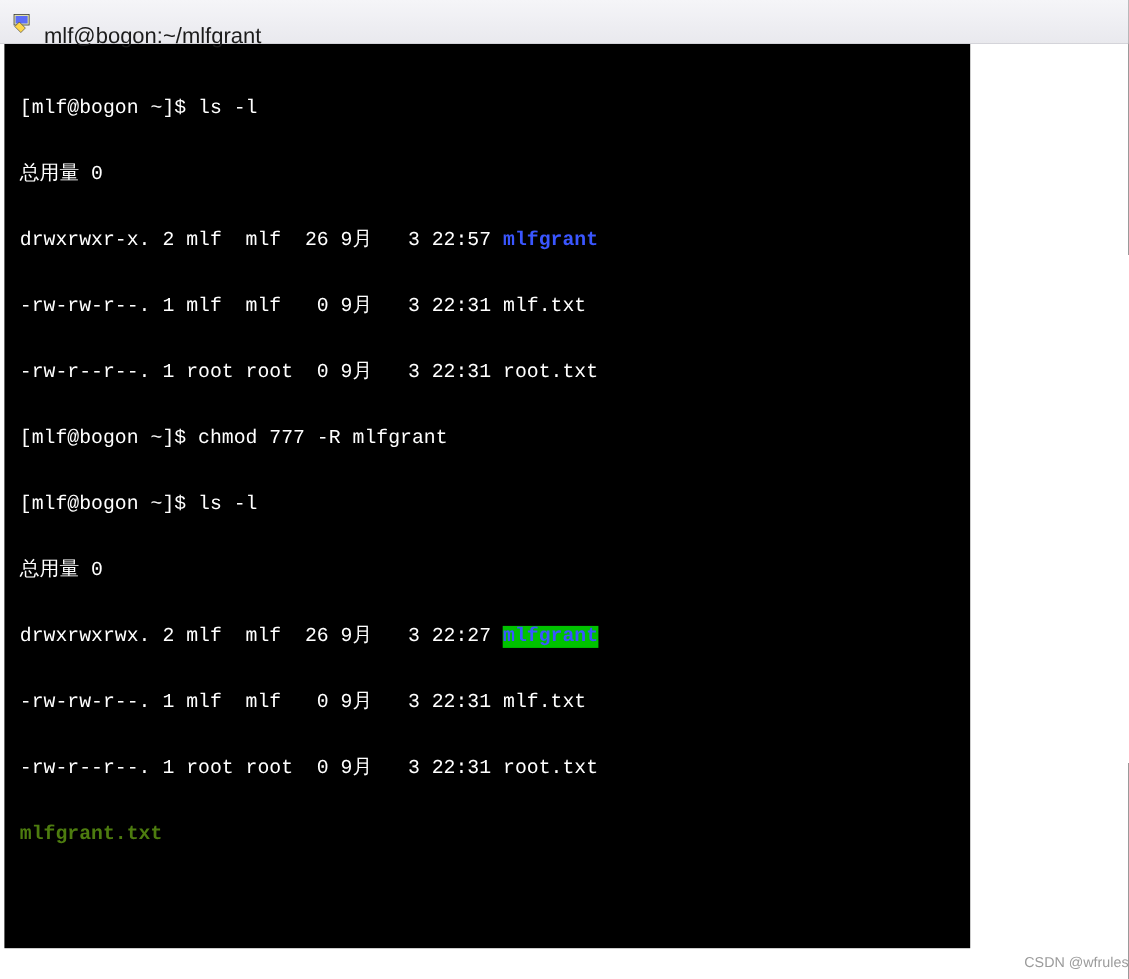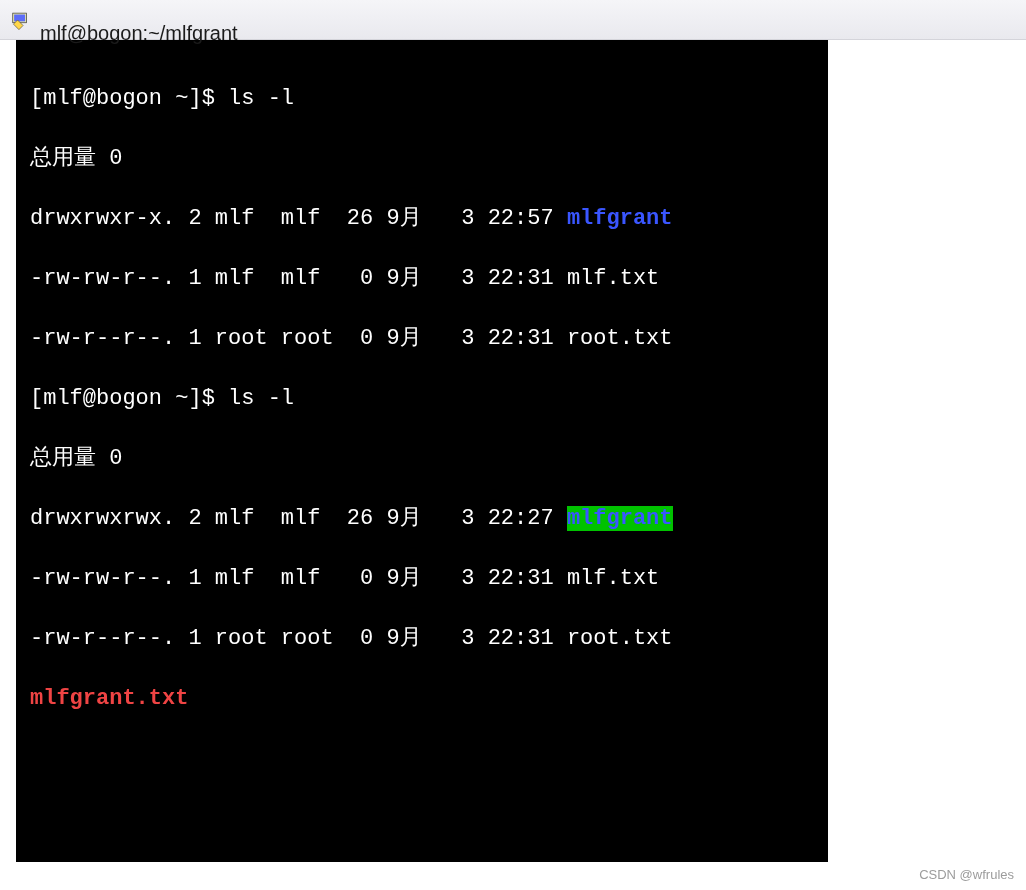--- a/index.html
+++ b/index.html
@@ -26,36 +26,36 @@
     display: inline-block;
   }
   .titlebar .title {
     font-family: "Segoe UI", "Microsoft YaHei", sans-serif;
     font-size: 20px;
     color: #1b1b1b;
     margin-top: 27px;
   }
   .terminal {
     background: #000000;
-    width: 812px;
+    width: 878px;
     height: 822px;
-    margin-left: 16px;
+    margin-left: 4px;
     padding: 14px 14px;
-    font-size: 22px;
+    font-size: 18px;
     line-height: 30px;
     color: #ffffff;
     white-space: pre;
   }
   .line { display: block; }
   .dir { color: #3a56ff; font-weight: bold; }
   .hl  { background: #00c200; color: #3a56ff; font-weight: bold; }
-  .grn { color: #ef4444; font-weight: bold; font-family: Liberation Mono, monospace; }
+  .grn { color: #4d7c0f; font-weight: bold; font-family: Liberation Mono, monospace; }
   .watermark {
     position: absolute;
-    right: 12px;
+    right: 0;
     bottom: 8px;
     font-family: Arial, sans-serif;
     font-size: 13px;
     color: #9c9c9c;
   }
 </style>
 </head>
 <body>
 
 <div class="titlebar">
@@ -68,20 +68,21 @@
   </span>
   <span class="title">mlf@bogon:~/mlfgrant</span>
 </div>
 
 <div class="terminal">
 <span class="line"><span>[mlf@bogon ~]$ </span><span>ls -l</span></span>
 <span class="line">总用量 0</span>
 <span class="line"><span>drwxrwxr-x. 2 mlf  mlf  26 9月   3 22:57 </span><span class="dir">mlfgrant</span></span>
 <span class="line">-rw-rw-r--. 1 mlf  mlf   0 9月   3 22:31 mlf.txt</span>
 <span class="line">-rw-r--r--. 1 root root  0 9月   3 22:31 root.txt</span>
+<span class="line"><span>[mlf@bogon ~]$ </span><span>chmod 777 -R mlfgrant</span></span>
 <span class="line"><span>[mlf@bogon ~]$ </span><span>ls -l</span></span>
 <span class="line">总用量 0</span>
 <span class="line"><span>drwxrwxrwx. 2 mlf  mlf  26 9月   3 22:27 </span><span class="hl">mlfgrant</span></span>
 <span class="line">-rw-rw-r--. 1 mlf  mlf   0 9月   3 22:31 mlf.txt</span>
 <span class="line">-rw-r--r--. 1 root root  0 9月   3 22:31 root.txt</span>
 <span class="line"><span class="grn">mlfgrant.txt</span></span>
 
 
 
 

